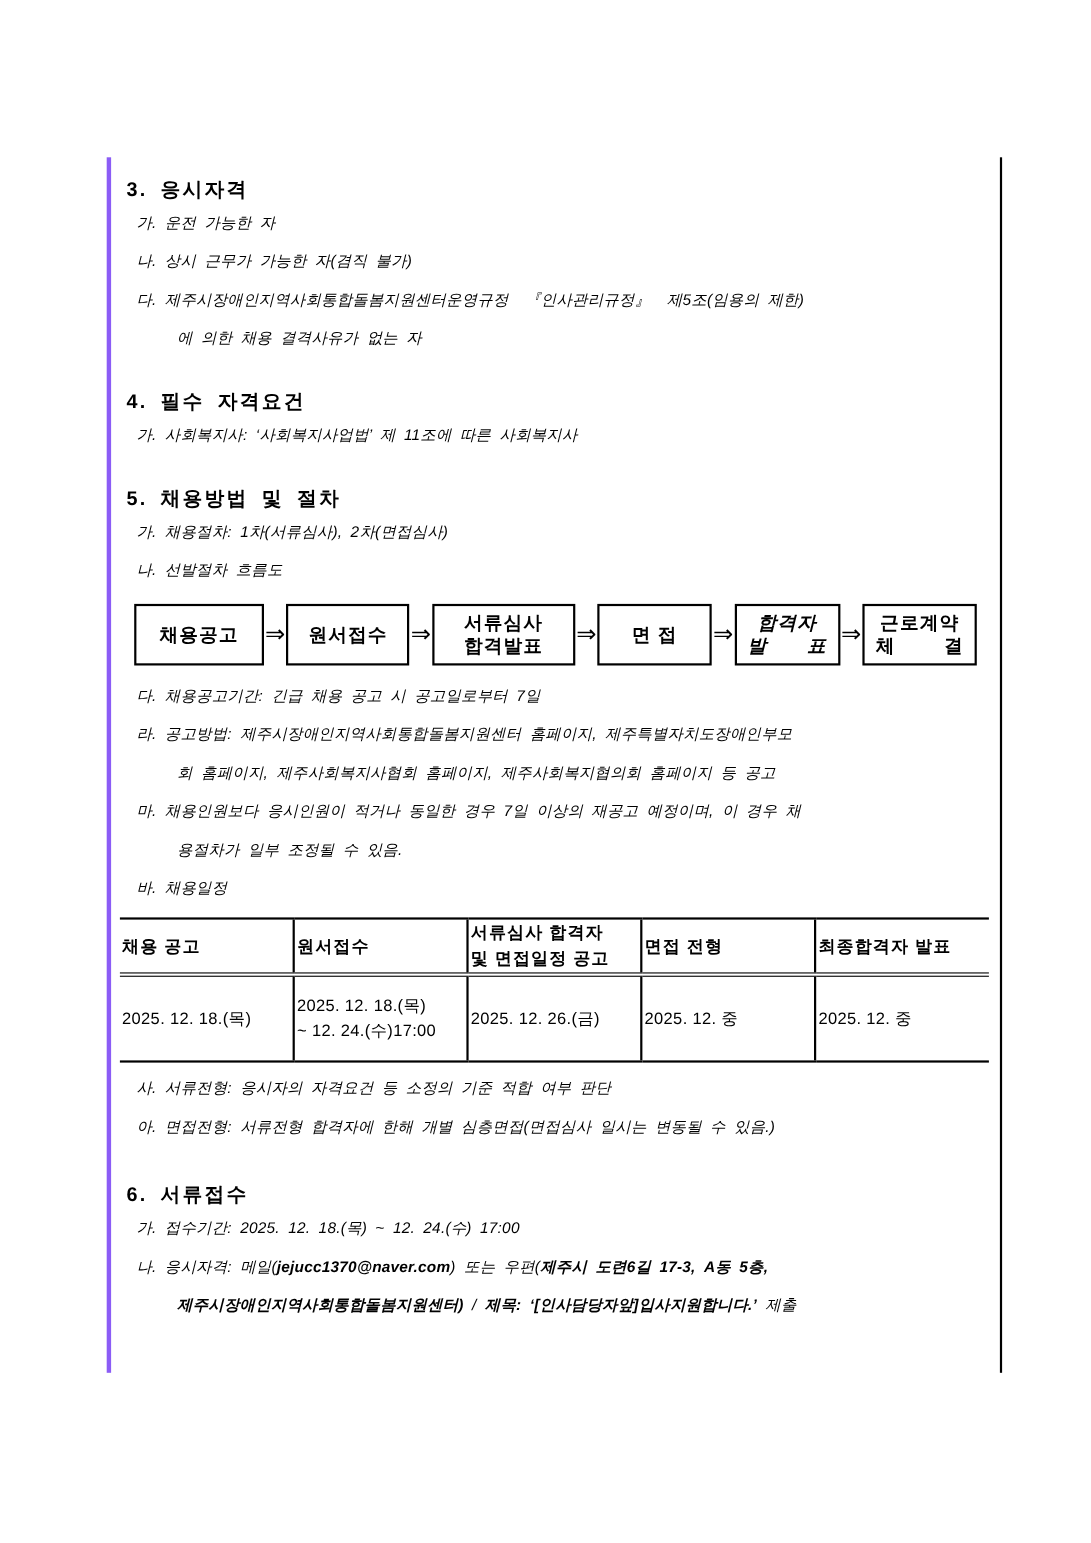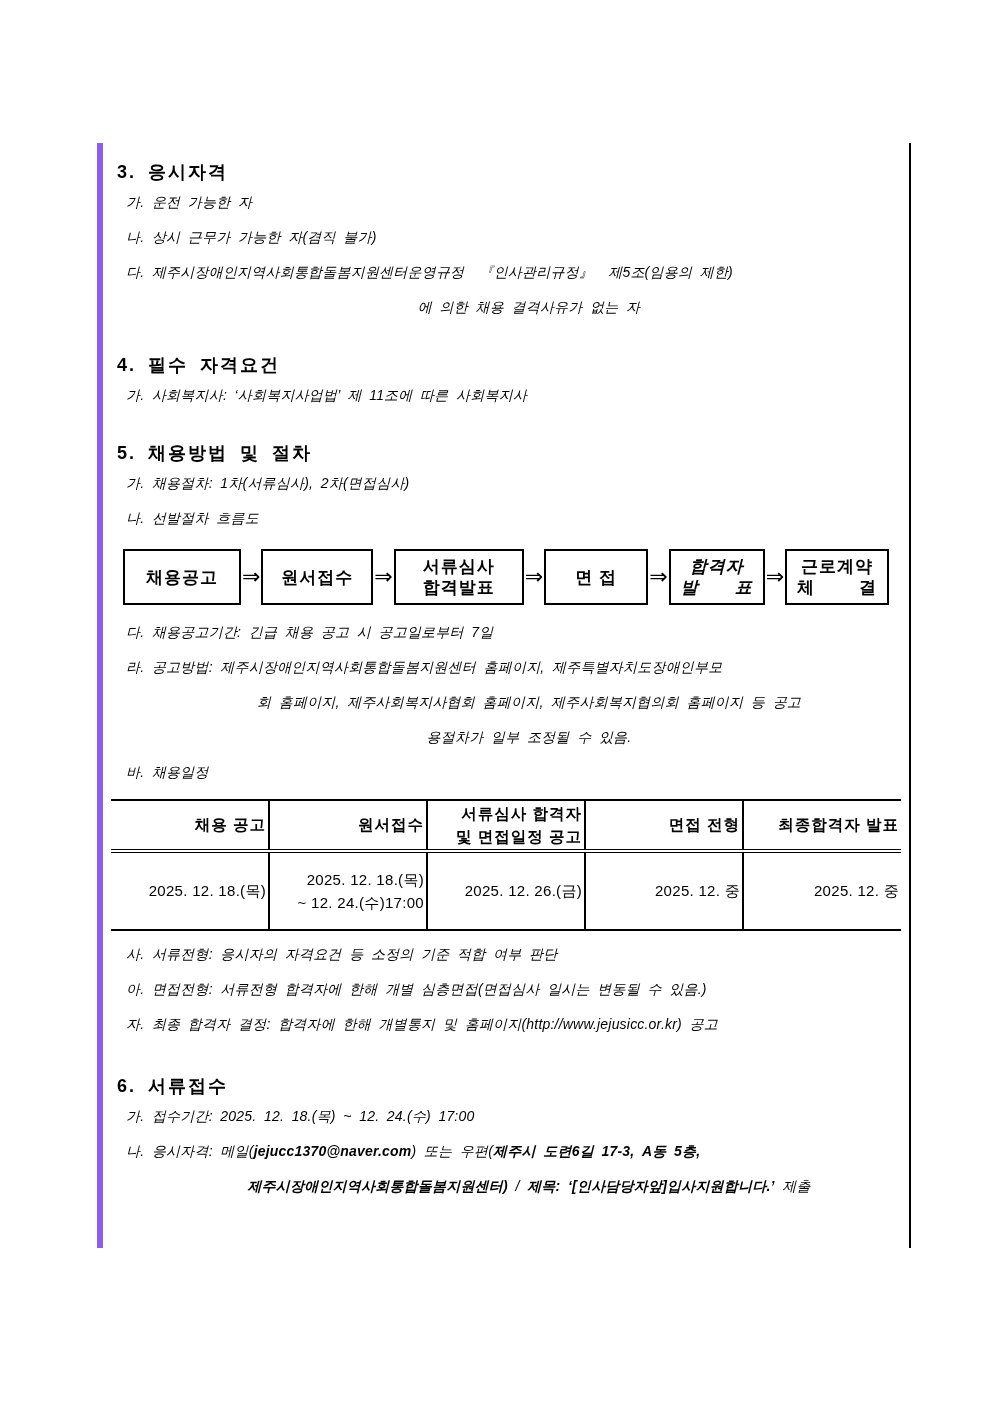--- a/index.html
+++ b/index.html
@@ -10,21 +10,21 @@
     height: 1403px;
     font-family: "Liberation Sans", "DejaVu Sans", sans-serif;
     color: #000000;
   }
   .frame {
     position: absolute;
     left: 97px;
     top: 143px;
     width: 814px;
     height: 1105px;
-    border-left: 6px solid #8b5cf6;
+    border-left: 4px solid #8b5cf6;
     border-right: 2px solid #000;
     box-sizing: border-box;
     padding: 12px 14px 0 14px;
     overflow: hidden;
   }
   .sec-title {
     font-size: 18px;
     font-weight: 700;
     line-height: 26px;
     letter-spacing: 2px;
@@ -33,21 +33,21 @@
   }
   .item {
     font-size: 14px;
     line-height: 35px;
     padding-left: 9px;
     letter-spacing: 0.2px;
     word-spacing: 3.5px;
     white-space: pre-wrap;
     font-style: italic;
   }
-  .item.cont { padding-left: 46px; text-align: center; }
+  .item.cont { padding-left: 46px; }
   #s3 { margin-top: 4px; }
   #s4 { margin-top: 27px; }
   #s5 { margin-top: 27px; }
   #s6 { margin-top: 31px; }
 
   
   .flowchart {
     display: flex;
     align-items: center;
     justify-content: center;
@@ -89,21 +89,21 @@
     flex: 0 0 auto;
     padding: 0 1px;
   }
 
   
   .schedule {
     border-collapse: collapse;
     table-layout: fixed;
     width: 790px;
     margin: 9px 0 6px -6px;
-    text-align: right;
+    text-align: left;
   }
   .schedule th {
     border-top: 2px solid #000;
     border-bottom: 4px double #000;
     font-size: 15.5px;
     font-weight: 700;
     letter-spacing: 1px;
     height: 48px;
     padding: 0 2px;
   }
@@ -166,20 +166,21 @@
       <div class="fc-arrow">⇒</div>
       <div class="fc-box w6">
         <span class="fc-line">근로계약</span>
         <span class="fc-line spread">체 결</span>
       </div>
     </div>
 
     <div class="item">다. 채용공고기간: 긴급 채용 공고 시 공고일로부터 7일</div>
     <div class="item">라. 공고방법: 제주시장애인지역사회통합돌봄지원센터 홈페이지, 제주특별자치도장애인부모</div>
     <div class="item cont">회 홈페이지, 제주사회복지사협회 홈페이지, 제주사회복지협의회 홈페이지 등 공고</div>
+    <div class="item">마. 채용인원보다 응시인원이 적거나 동일한 경우 7일 이상의 재공고 예정이며, 이 경우 채</div>
     <div class="item cont">용절차가 일부 조정될 수 있음.</div>
     <div class="item">바. 채용일정</div>
 
     <table class="schedule">
       <thead>
         <tr>
           <th>채용 공고</th>
           <th>원서접수</th>
           <th>
             <span class="cell-line">서류심사 합격자</span>
@@ -198,21 +199,20 @@
           </td>
           <td>2025. 12. 26.(금)</td>
           <td>2025. 12. 중</td>
           <td>2025. 12. 중</td>
         </tr>
       </tbody>
     </table>
 
     <div class="item">사. 서류전형: 응시자의 자격요건 등 소정의 기준 적합 여부 판단</div>
     <div class="item">아. 면접전형: 서류전형 합격자에 한해 개별 심층면접(면접심사 일시는 변동될 수 있음.)</div>
-    <div class="item">자. 최종 합격자 결정: 합격자에 한해 개별통지 및 홈페이지(http://www.jejusicc.or.kr) 공고</div>
   </div>
 
   <div class="sec" id="s6">
     <div class="sec-title">6. 서류접수</div>
     <div class="item">가. 접수기간: 2025. 12. 18.(목) ~ 12. 24.(수) 17:00</div>
     <div class="item"><span>나. 응시자격: 메일(</span><span class="b">jejucc1370@naver.com</span><span>) 또는 우편(</span><span class="b">제주시 도련6길 17-3, A동 5층,</span></div>
     <div class="item cont"><span class="b">제주시장애인지역사회통합돌봄지원센터)</span><span> / </span><span class="b">제목: ‘[인사담당자앞]입사지원합니다.’</span><span> 제출</span></div>
   </div>
 
 </div>

